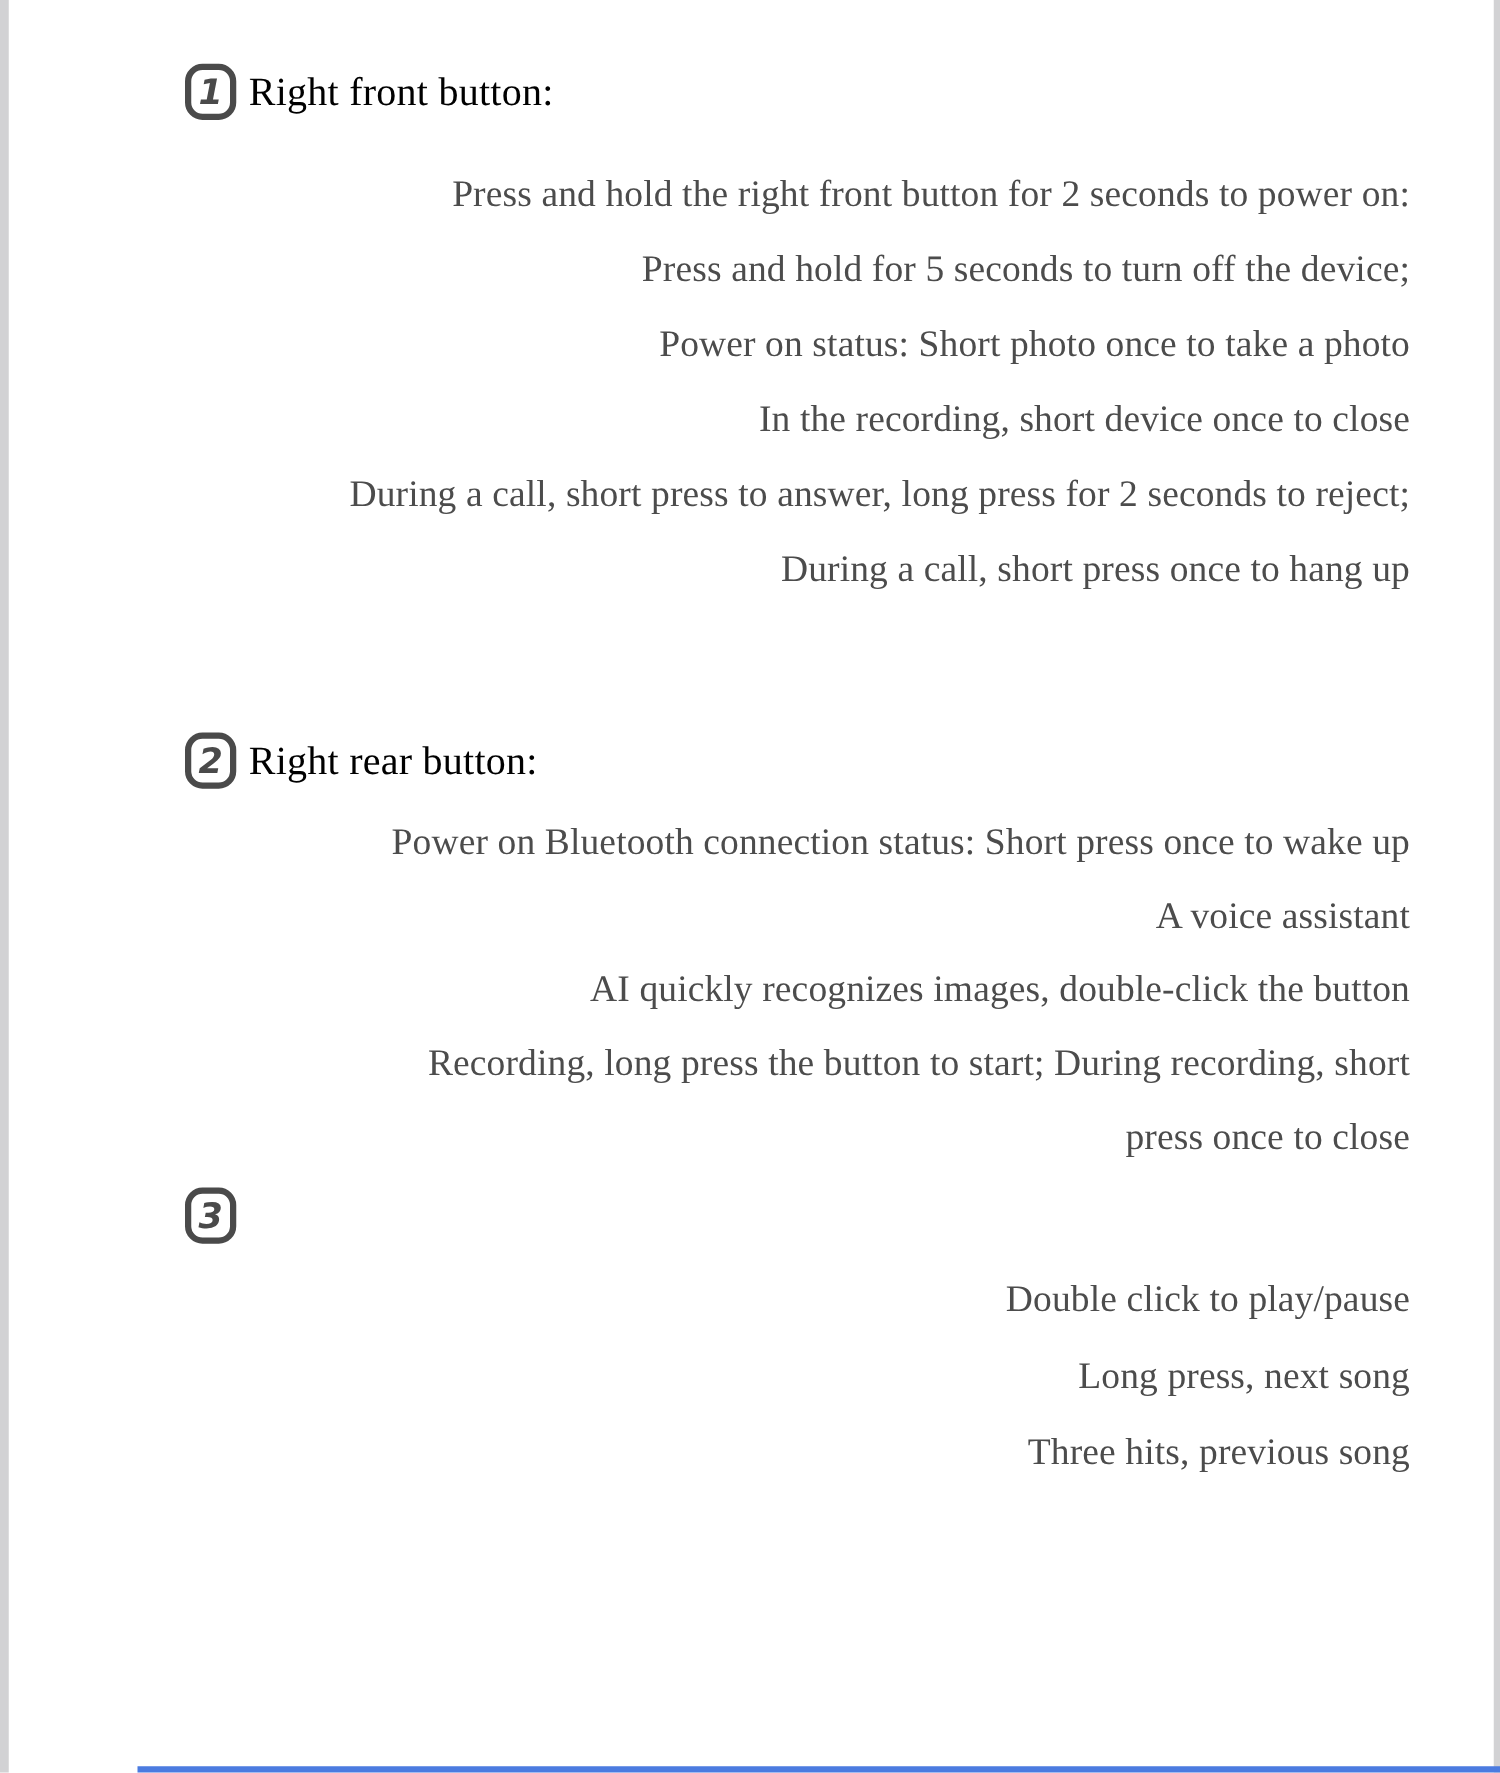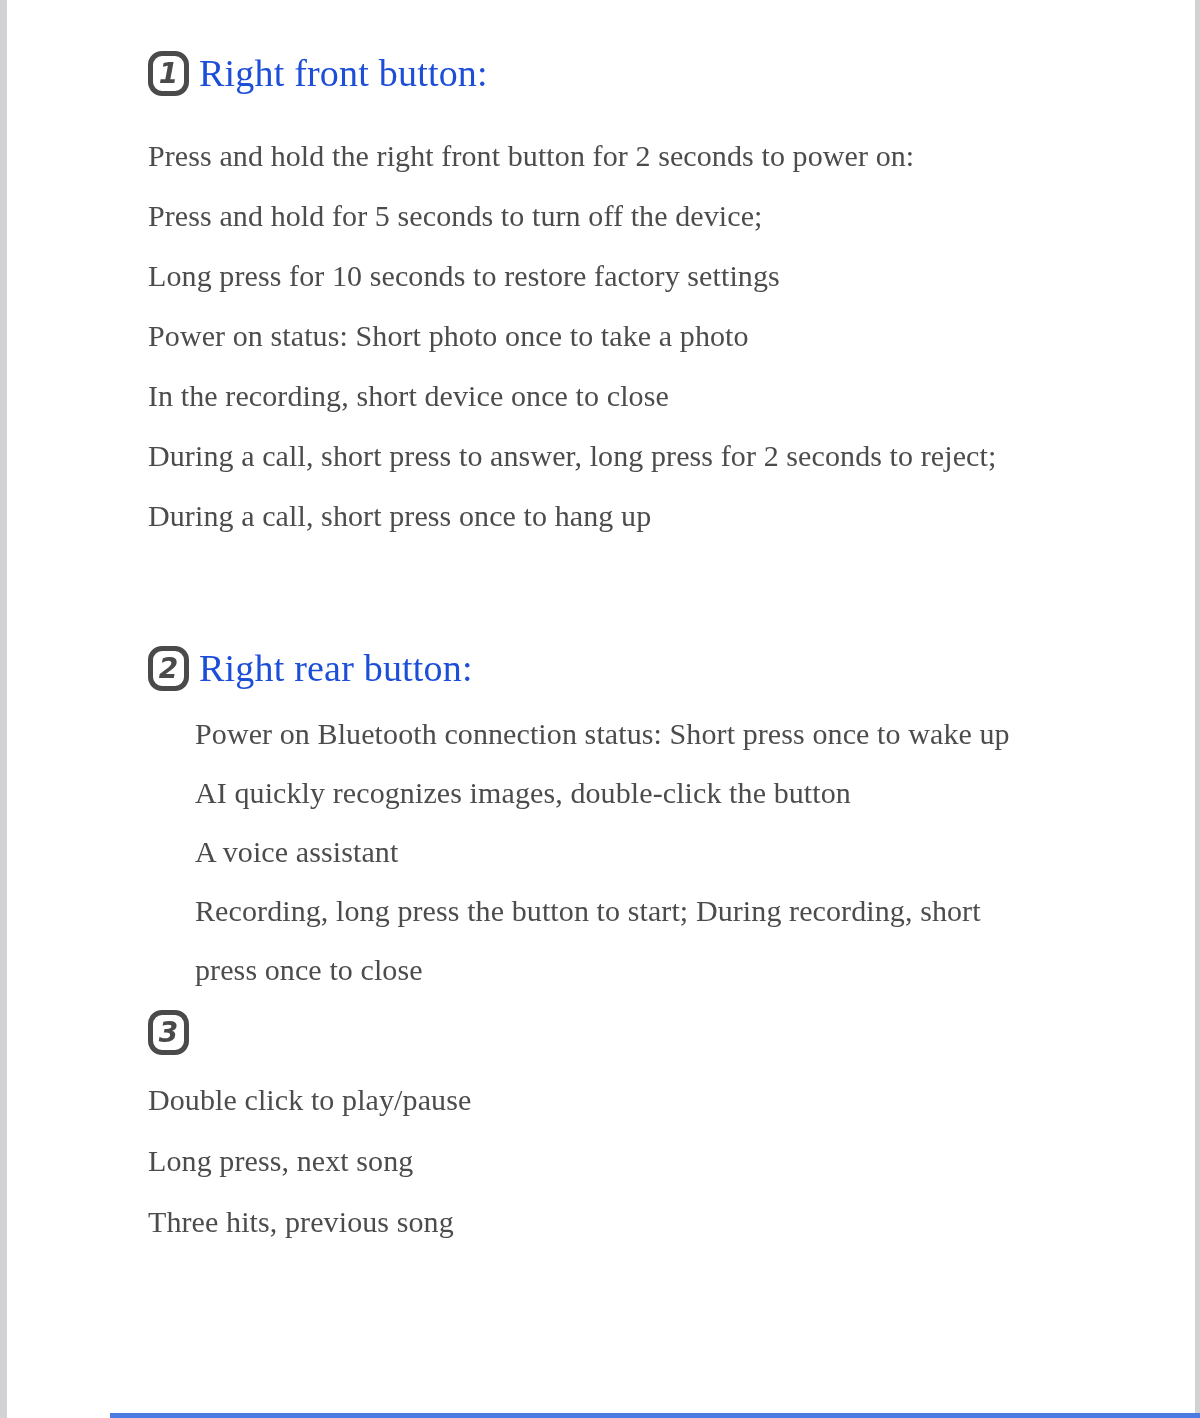--- a/index.html
+++ b/index.html
@@ -53,29 +53,30 @@
     align-items: center;
     justify-content: center;
     font-family: "DejaVu Sans", sans-serif;
     font-weight: bold;
     font-style: italic;
     font-size: 28px;
     color: #4a4a4a;
     flex: 0 0 auto;
   }
   .sec-title {
-    font-size: 38px;
-    color: #1d4ed8;
+    font-size: 32px;
+    color: #000000;
     letter-spacing: 0.2px;
   }
   .lines p {
     margin: 0;
     font-size: 30px;
     letter-spacing: 0.1px;
     white-space: nowrap;
+    text-align: right;
   }
   .sec-1 .lines { margin-top: 30px; }
   .sec-1 .lines p { line-height: 60px; }
   .sec-2 { margin-top: 99px; }
   .sec-2 .lines { margin-top: 13px; padding-left: 7px; margin-left: 40px; }
   .sec-2 .lines p { line-height: 59px; }
   .sec-3 { margin-top: 10px; }
   .sec-3 .lines { margin-top: 14px; }
   .sec-3 .lines p { line-height: 61px; }
 </style>
@@ -87,36 +88,35 @@
 
 <main>
     <section class="sec sec-1">
       <div class="sec-head">
         <span class="badge">1</span>
         <span class="sec-title">Right front button:</span>
       </div>
       <div class="lines">
         <p>Press and hold the right front button for 2 seconds to power on:</p>
         <p>Press and hold for 5 seconds to turn off the device;</p>
-        <p>Long press for 10 seconds to restore factory settings</p>
         <p>Power on status: Short photo once to take a photo</p>
         <p>In the recording, short device once to close</p>
         <p>During a call, short press to answer, long press for 2 seconds to reject;</p>
         <p>During a call, short press once to hang up</p>
       </div>
     </section>
     <section class="sec sec-2">
       <div class="sec-head">
         <span class="badge">2</span>
         <span class="sec-title">Right rear button:</span>
       </div>
       <div class="lines">
         <p>Power on Bluetooth connection status: Short press once to wake up</p>
+        <p>A voice assistant</p>
         <p>AI quickly recognizes images, double-click the button</p>
-        <p>A voice assistant</p>
         <p>Recording, long press the button to start; During recording, short</p>
         <p>press once to close</p>
       </div>
     </section>
     <section class="sec sec-3">
       <div class="sec-head">
         <span class="badge">3</span>
       </div>
       <div class="lines">
         <p>Double click to play/pause</p>

